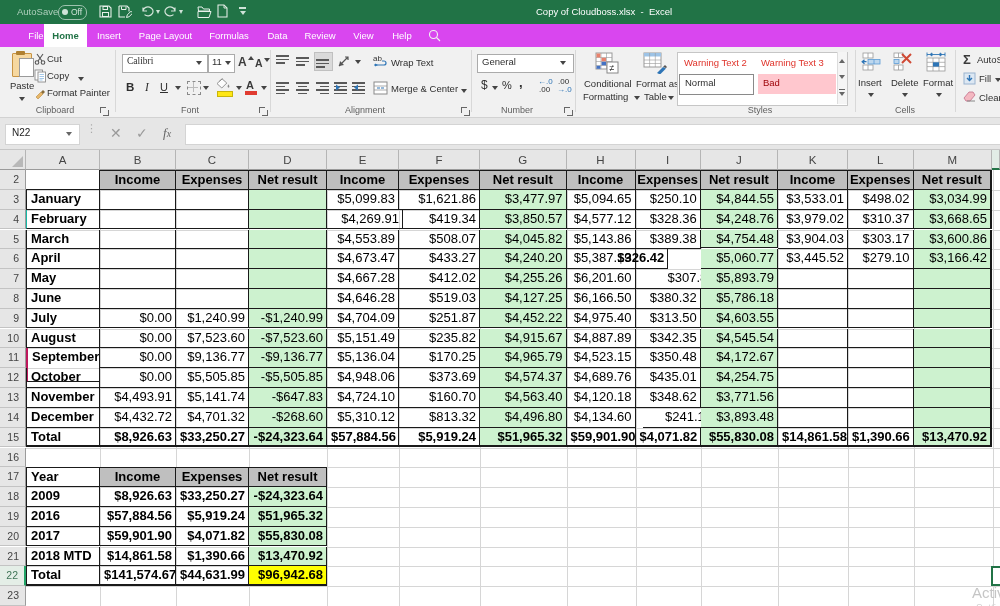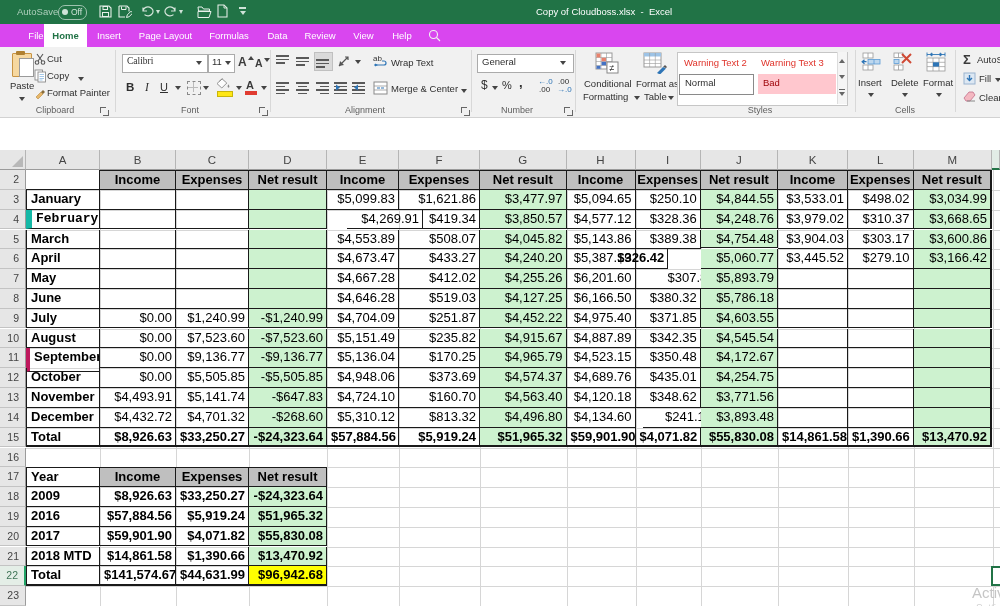--- a/index.html
+++ b/index.html
@@ -309,20 +309,30 @@
         <rect x="1" y="1" width="11" height="11" fill="#dde8f3" stroke="#9ab4d0"></rect>
         <path d="M6.5 3 v5 M4 6 l2.5 2.5 L9 6" fill="none" stroke="#2e75b6" stroke-width="1.4"></path>
       </svg>
 <span class="rtxt" style="left:979px;top:26px;">Fill</span>
 <span class="abs dd" style="left:995px;top:31px;"></span>
 <svg class="abs" style="left:962px;top:43px" width="14" height="12" viewBox="0 0 14 12">
         <path d="M2 8 L7 2 h4 l2 3 -5 6 h-4 z" fill="#f4b8c1" stroke="#c2708a" stroke-width=".8"></path>
         <path d="M5 11 h8" stroke="#888"></path>
       </svg>
 <span class="rtxt" style="left:979px;top:45px;">Clear</span>
+</div>
+<div class="abs" id="fbar">
+<span class="whitebox" style="left:5px;top:6px;width:73px;height:19px;border-color:#d4d4d4;"></span>
+<span class="rtxt" style="left:12px;top:9px;font-size:10px;color:#222;">N22</span>
+<span class="abs dd" style="left:66px;top:14px;border-top-color:#666;"></span>
+<span class="rtxt" style="left:86px;top:4px;color:#aaa;font-size:11px;">⋮</span>
+<span class="rtxt" style="left:110px;top:7px;color:#9a9a9a;font-size:14px;">✕</span>
+<span class="rtxt" style="left:136px;top:7px;color:#9a9a9a;font-size:14px;">✓</span>
+<span class="rtxt" style="left:163px;top:7px;color:#666;font-size:13px;font-style:italic;font-family:'Liberation Serif',serif;">f<span style="font-size:10px;">x</span></span>
+<span class="whitebox" style="left:185px;top:6px;width:815px;height:19px;border-color:#d4d4d4;"></span>
 </div>
 <div class="abs" id="sheet">
 <span class="colhdr" style="left:26px;width:74px;">A</span>
 <span class="colhdr" style="left:100px;width:76px;">B</span>
 <span class="colhdr" style="left:176px;width:73px;">C</span>
 <span class="colhdr" style="left:249px;width:78px;">D</span>
 <span class="colhdr" style="left:327px;width:72px;">E</span>
 <span class="colhdr" style="left:399px;width:81px;">F</span>
 <span class="colhdr" style="left:480px;width:86.5px;">G</span>
 <span class="colhdr" style="left:566.5px;width:69.0px;">H</span>
@@ -412,25 +422,25 @@
 <div class="cell num grn" style="left:249px;top:39.8px;width:78px;height:19.8px;line-height:18.8px;"></div>
 <div class="cell num" style="left:327px;top:39.8px;width:72px;height:19.8px;line-height:18.8px;">$5,099.83</div>
 <div class="cell num" style="left:399px;top:39.8px;width:81px;height:19.8px;line-height:18.8px;">$1,621.86</div>
 <div class="cell num grn" style="left:480px;top:39.8px;width:86.5px;height:19.8px;line-height:18.8px;">$3,477.97</div>
 <div class="cell num" style="left:566.5px;top:39.8px;width:69.0px;height:19.8px;line-height:18.8px;">$5,094.65</div>
 <div class="cell num" style="left:635.5px;top:39.8px;width:65.3px;height:19.8px;line-height:18.8px;">$250.10</div>
 <div class="cell num grn" style="left:700.8px;top:39.8px;width:77.2px;height:19.8px;line-height:18.8px;">$4,844.55</div>
 <div class="cell num" style="left:778px;top:39.8px;width:70px;height:19.8px;line-height:18.8px;">$3,533.01</div>
 <div class="cell num" style="left:848px;top:39.8px;width:65.5px;height:19.8px;line-height:18.8px;">$498.02</div>
 <div class="cell num grn" style="left:913.5px;top:39.8px;width:78.5px;height:19.8px;line-height:18.8px;border-right:2px solid #1a1a1a;">$3,034.99</div>
-<div class="cell lab" style="left:26px;top:59.6px;width:74px;height:19.9px;line-height:18.9px;border-left:6px solid #14b8a6;font-family:Liberation Mono, monospace;">February</div>
+<div class="cell lab" style="left:26px;top:59.6px;width:74px;height:19.9px;line-height:18.9px;border-left:1px solid #14b8a6;">February</div>
 <div class="cell num" style="left:100px;top:59.6px;width:76px;height:19.9px;line-height:18.9px;"></div>
 <div class="cell num" style="left:176px;top:59.6px;width:73px;height:19.9px;line-height:18.9px;"></div>
 <div class="cell num grn" style="left:249px;top:59.6px;width:78px;height:19.9px;line-height:18.9px;"></div>
-<div class="cell num" style="left:327px;top:59.6px;width:76px;height:19.9px;line-height:18.9px;margin-left:20px;">$4,269.91</div>
+<div class="cell num" style="left:327px;top:59.6px;width:76px;height:19.9px;line-height:18.9px;">$4,269.91</div>
 <div class="cell num" style="left:399px;top:59.6px;width:81px;height:19.9px;line-height:18.9px;">$419.34</div>
 <div class="cell num grn" style="left:480px;top:59.6px;width:86.5px;height:19.9px;line-height:18.9px;">$3,850.57</div>
 <div class="cell num" style="left:566.5px;top:59.6px;width:69.0px;height:19.9px;line-height:18.9px;">$4,577.12</div>
 <div class="cell num" style="left:635.5px;top:59.6px;width:65.3px;height:19.9px;line-height:18.9px;">$328.36</div>
 <div class="cell num grn" style="left:700.8px;top:59.6px;width:77.2px;height:19.9px;line-height:18.9px;">$4,248.76</div>
 <div class="cell num" style="left:778px;top:59.6px;width:70px;height:19.9px;line-height:18.9px;">$3,979.02</div>
 <div class="cell num" style="left:848px;top:59.6px;width:65.5px;height:19.9px;line-height:18.9px;">$310.37</div>
 <div class="cell num grn" style="left:913.5px;top:59.6px;width:78.5px;height:19.9px;line-height:18.9px;border-right:2px solid #1a1a1a;">$3,668.65</div>
 <div class="cell lab" style="left:26px;top:79.5px;width:74px;height:19.8px;line-height:18.8px;border-left:1px solid #1a1a1a;">March</div>
 <div class="cell num" style="left:100px;top:79.5px;width:76px;height:19.8px;line-height:18.8px;"></div>
@@ -485,39 +495,39 @@
 <div class="cell num" style="left:848px;top:138.9px;width:65.5px;height:19.8px;line-height:18.8px;"></div>
 <div class="cell num grn" style="left:913.5px;top:138.9px;width:78.5px;height:19.8px;line-height:18.8px;border-right:2px solid #1a1a1a;"></div>
 <div class="cell lab" style="left:26px;top:158.7px;width:74px;height:19.8px;line-height:18.8px;border-left:1px solid #1a1a1a;">July</div>
 <div class="cell num" style="left:100px;top:158.7px;width:76px;height:19.8px;line-height:18.8px;">$0.00</div>
 <div class="cell num" style="left:176px;top:158.7px;width:73px;height:19.8px;line-height:18.8px;">$1,240.99</div>
 <div class="cell num grn" style="left:249px;top:158.7px;width:78px;height:19.8px;line-height:18.8px;">-$1,240.99</div>
 <div class="cell num" style="left:327px;top:158.7px;width:72px;height:19.8px;line-height:18.8px;">$4,704.09</div>
 <div class="cell num" style="left:399px;top:158.7px;width:81px;height:19.8px;line-height:18.8px;">$251.87</div>
 <div class="cell num grn" style="left:480px;top:158.7px;width:86.5px;height:19.8px;line-height:18.8px;">$4,452.22</div>
 <div class="cell num" style="left:566.5px;top:158.7px;width:69.0px;height:19.8px;line-height:18.8px;">$4,975.40</div>
-<div class="cell num" style="left:635.5px;top:158.7px;width:65.3px;height:19.8px;line-height:18.8px;">$371.85</div>
+<div class="cell num" style="left:635.5px;top:158.7px;width:65.3px;height:19.8px;line-height:18.8px;">$313.50</div>
 <div class="cell num grn" style="left:700.8px;top:158.7px;width:77.2px;height:19.8px;line-height:18.8px;">$4,603.55</div>
 <div class="cell num" style="left:778px;top:158.7px;width:70px;height:19.8px;line-height:18.8px;"></div>
 <div class="cell num" style="left:848px;top:158.7px;width:65.5px;height:19.8px;line-height:18.8px;"></div>
 <div class="cell num grn" style="left:913.5px;top:158.7px;width:78.5px;height:19.8px;line-height:18.8px;border-right:2px solid #1a1a1a;"></div>
 <div class="cell lab" style="left:26px;top:178.5px;width:74px;height:19.9px;line-height:18.9px;border-left:1px solid #1a1a1a;">August</div>
 <div class="cell num" style="left:100px;top:178.5px;width:76px;height:19.9px;line-height:18.9px;">$0.00</div>
 <div class="cell num" style="left:176px;top:178.5px;width:73px;height:19.9px;line-height:18.9px;">$7,523.60</div>
 <div class="cell num grn" style="left:249px;top:178.5px;width:78px;height:19.9px;line-height:18.9px;">-$7,523.60</div>
 <div class="cell num" style="left:327px;top:178.5px;width:72px;height:19.9px;line-height:18.9px;">$5,151.49</div>
 <div class="cell num" style="left:399px;top:178.5px;width:81px;height:19.9px;line-height:18.9px;">$235.82</div>
 <div class="cell num grn" style="left:480px;top:178.5px;width:86.5px;height:19.9px;line-height:18.9px;">$4,915.67</div>
 <div class="cell num" style="left:566.5px;top:178.5px;width:69.0px;height:19.9px;line-height:18.9px;">$4,887.89</div>
 <div class="cell num" style="left:635.5px;top:178.5px;width:65.3px;height:19.9px;line-height:18.9px;">$342.35</div>
 <div class="cell num grn" style="left:700.8px;top:178.5px;width:77.2px;height:19.9px;line-height:18.9px;">$4,545.54</div>
 <div class="cell num" style="left:778px;top:178.5px;width:70px;height:19.9px;line-height:18.9px;"></div>
 <div class="cell num" style="left:848px;top:178.5px;width:65.5px;height:19.9px;line-height:18.9px;"></div>
 <div class="cell num grn" style="left:913.5px;top:178.5px;width:78.5px;height:19.9px;line-height:18.9px;border-right:2px solid #1a1a1a;"></div>
-<div class="cell lab" style="left:26px;top:198.4px;width:74px;height:24px;line-height:18.8px;border-left:4px solid #be185d;">September</div>
+<div class="cell lab" style="left:26px;top:198.4px;width:74px;height:34px;line-height:18.8px;border-left:2px solid #be185d;">September</div>
 <div class="cell num" style="left:100px;top:198.4px;width:76px;height:19.8px;line-height:18.8px;">$0.00</div>
 <div class="cell num" style="left:176px;top:198.4px;width:73px;height:19.8px;line-height:18.8px;">$9,136.77</div>
 <div class="cell num grn" style="left:249px;top:198.4px;width:78px;height:19.8px;line-height:18.8px;">-$9,136.77</div>
 <div class="cell num" style="left:327px;top:198.4px;width:72px;height:19.8px;line-height:18.8px;">$5,136.04</div>
 <div class="cell num" style="left:399px;top:198.4px;width:81px;height:19.8px;line-height:18.8px;">$170.25</div>
 <div class="cell num grn" style="left:480px;top:198.4px;width:86.5px;height:19.8px;line-height:18.8px;">$4,965.79</div>
 <div class="cell num" style="left:566.5px;top:198.4px;width:69.0px;height:19.8px;line-height:18.8px;">$4,523.15</div>
 <div class="cell num" style="left:635.5px;top:198.4px;width:65.3px;height:19.8px;line-height:18.8px;">$350.48</div>
 <div class="cell num grn" style="left:700.8px;top:198.4px;width:77.2px;height:19.8px;line-height:18.8px;">$4,172.67</div>
 <div class="cell num" style="left:778px;top:198.4px;width:70px;height:19.8px;line-height:18.8px;"></div>

